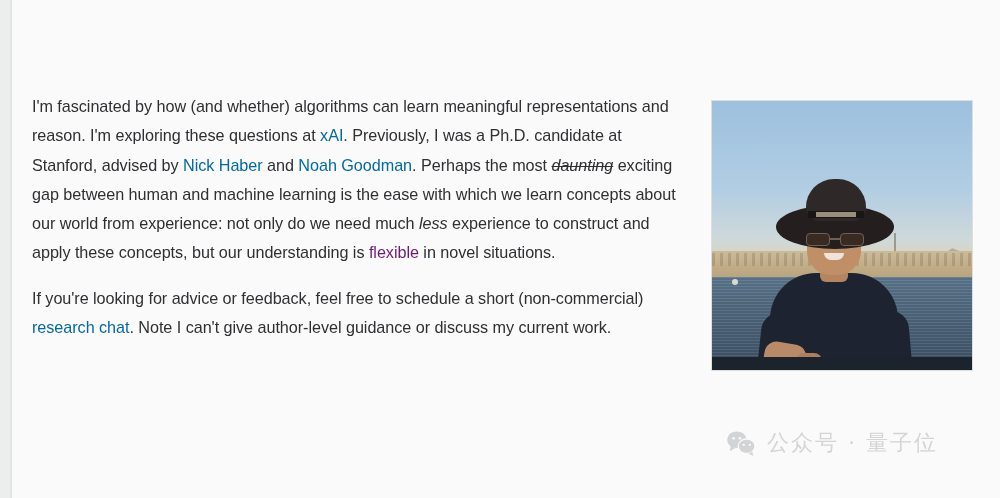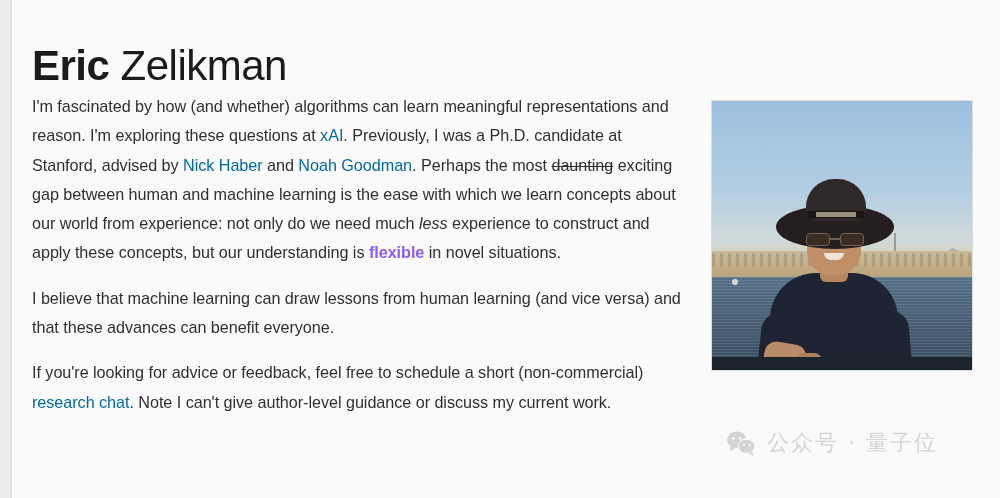--- a/index.html
+++ b/index.html
@@ -66,23 +66,24 @@
   }
   .para:last-child { margin-bottom: 0; }
 
   a.link {
     color: #0369a1;
     text-decoration: none;
   }
   .strike {
     text-decoration: line-through;
     text-decoration-thickness: 1.3px;
+    font-style: italic;
   }
   .ital { font-style: italic; }
-  .bold { font-weight: 700; color: #8b5cf6; }
+  .bold { font-weight: 400; color: #701a75; }
 
   
   .photo-frame {
     position: absolute;
     left: 702px;
     top: 101px;
     width: 260px;
     height: 269px;
     background: #ffffff;
     padding: 0;
@@ -343,27 +344,25 @@
     white-space: nowrap;
     font-family: "DejaVu Sans", sans-serif;
   }
 </style>
 </head>
 <body>
 
 <div class="page">
   <div class="page-edge"></div>
 
-  <h1 class="title"><span class="first">Eric</span><span> Zelikman</span></h1>
 
   <div class="content">
 
     <p class="para"><span>I'm fascinated by how (and whether) algorithms can learn meaningful representations and reason. I'm exploring these questions at </span><a class="link" href="#">xAI</a><span>. Previously, I was a Ph.D. candidate at Stanford, advised by </span><a class="link" href="#">Nick Haber</a><span> and </span><a class="link" href="#">Noah Goodman</a><span>. Perhaps the most </span><span class="strike">daunting</span><span> exciting gap between human and machine learning is the ease with which we learn concepts about our world from experience: not only do we need much </span><span class="ital">less</span><span> experience to construct and apply these concepts, but our understanding is </span><span class="bold">flexible</span><span> in novel situations.</span></p>
 
-    <p class="para"><span>I believe that machine learning can draw lessons from human learning (and vice versa) and that these advances can benefit everyone.</span></p>
 
     <p class="para"><span>If you're looking for advice or feedback, feel free to schedule a short (non-commercial) </span><a class="link" href="#">research chat</a><span>. Note I can't give author-level guidance or discuss my current work.</span></p>
 
   </div>
 
   <div class="photo-frame">
     <div class="photo">
       <div class="sky"></div>
       <div class="hill"></div>
       <div class="crane"></div>

